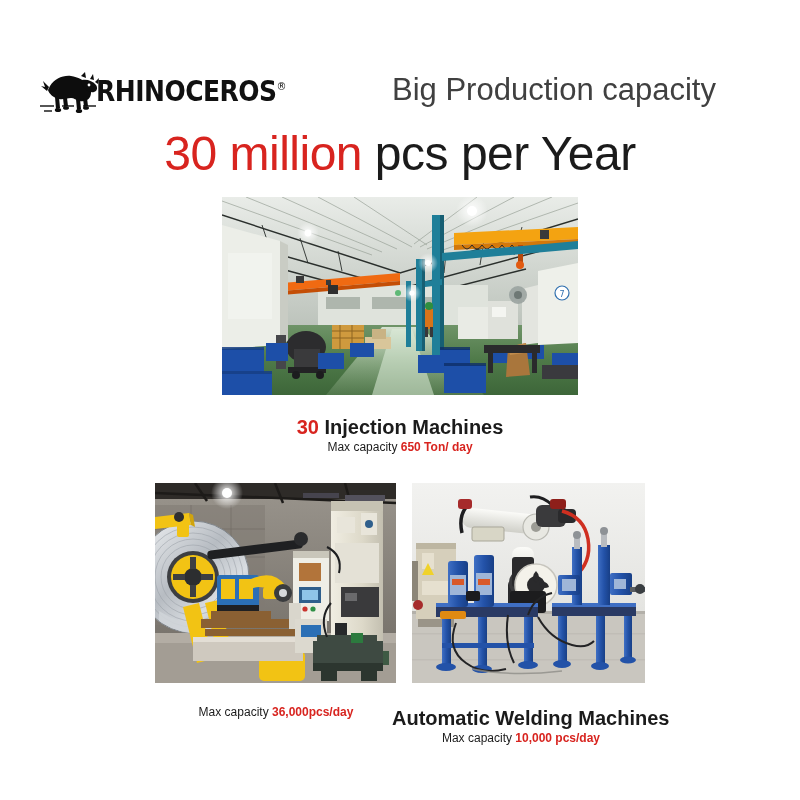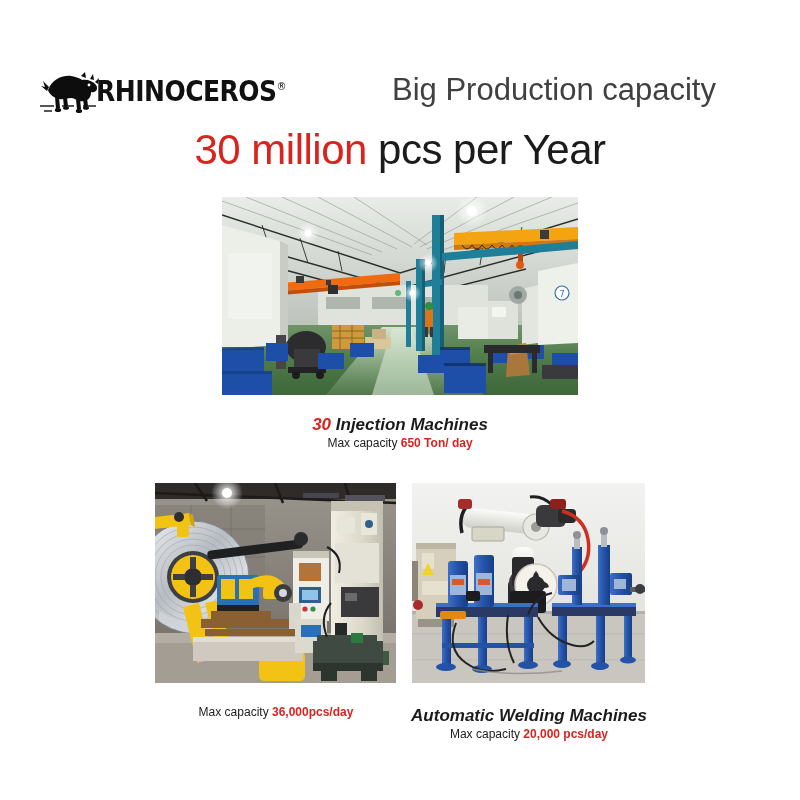--- a/index.html
+++ b/index.html
@@ -66,21 +66,21 @@
     white-space: nowrap;
   }
 
   
   .statement {
     position: absolute;
     left: 0;
     top: 126px;
     width: 800px;
     text-align: center;
-    font-size: 42px;
+    font-size: 48px;
     font-weight: 400;
     letter-spacing: -0.5px;
     white-space: nowrap;
   }
   .statement .accent { color: #d8241f; }
   .statement .plain  { color: #1b1b1b; }
 
   
   .photo {
     position: absolute;
@@ -102,36 +102,35 @@
   .photo svg { display: block; width: 100%; height: 100%; }
 
   
   .caption {
     position: absolute;
     text-align: center;
     line-height: 1.32;
     white-space: nowrap;
   }
   .caption .line1 {
-    font-size: 17px;
+    font-size: 20px;
     font-weight: 700;
     color: #1b1b1b;
-    font-style: italic;
   }
   .caption .line2 {
     font-size: 12px;
     font-weight: 400;
     color: #1b1b1b;
   }
   .caption .red { color: #d8241f; font-weight: 700; }
   .caption .blk { color: #1b1b1b; font-weight: 700; }
 
   .caption-main  { left: 230px; top: 414px; width: 340px; }
   .caption-stamp { left: 140px; top: 705px; width: 272px; }
-  .caption-weld  { left: 400px; top: 705px; width: 258px; }
+  .caption-weld  { left: 392px; top: 705px; width: 258px; }
 </style>
 </head>
 <body>
 
 <div class="header">
 
   <div class="logo">
     <div class="logo-mark">
       <svg viewBox="0 0 62 46" xmlns="http://www.w3.org/2000/svg">
         <g fill="#0d0d0d">
@@ -650,14 +649,14 @@
     </g>
   </svg>
 </div>
 
 <div class="caption caption-stamp">
   <div class="line2"><span>Max capacity </span><span class="red">36,000pcs/day</span></div>
 </div>
 
 <div class="caption caption-weld">
   <div class="line1">Automatic Welding Machines</div>
-  <div class="line2"><span>Max capacity </span><span class="red">20,000 pcs/day</span></div>
+  <div class="line2"><span>Max capacity </span><span class="red">10,000 pcs/day</span></div>
 </div>
 
 </body></html>

